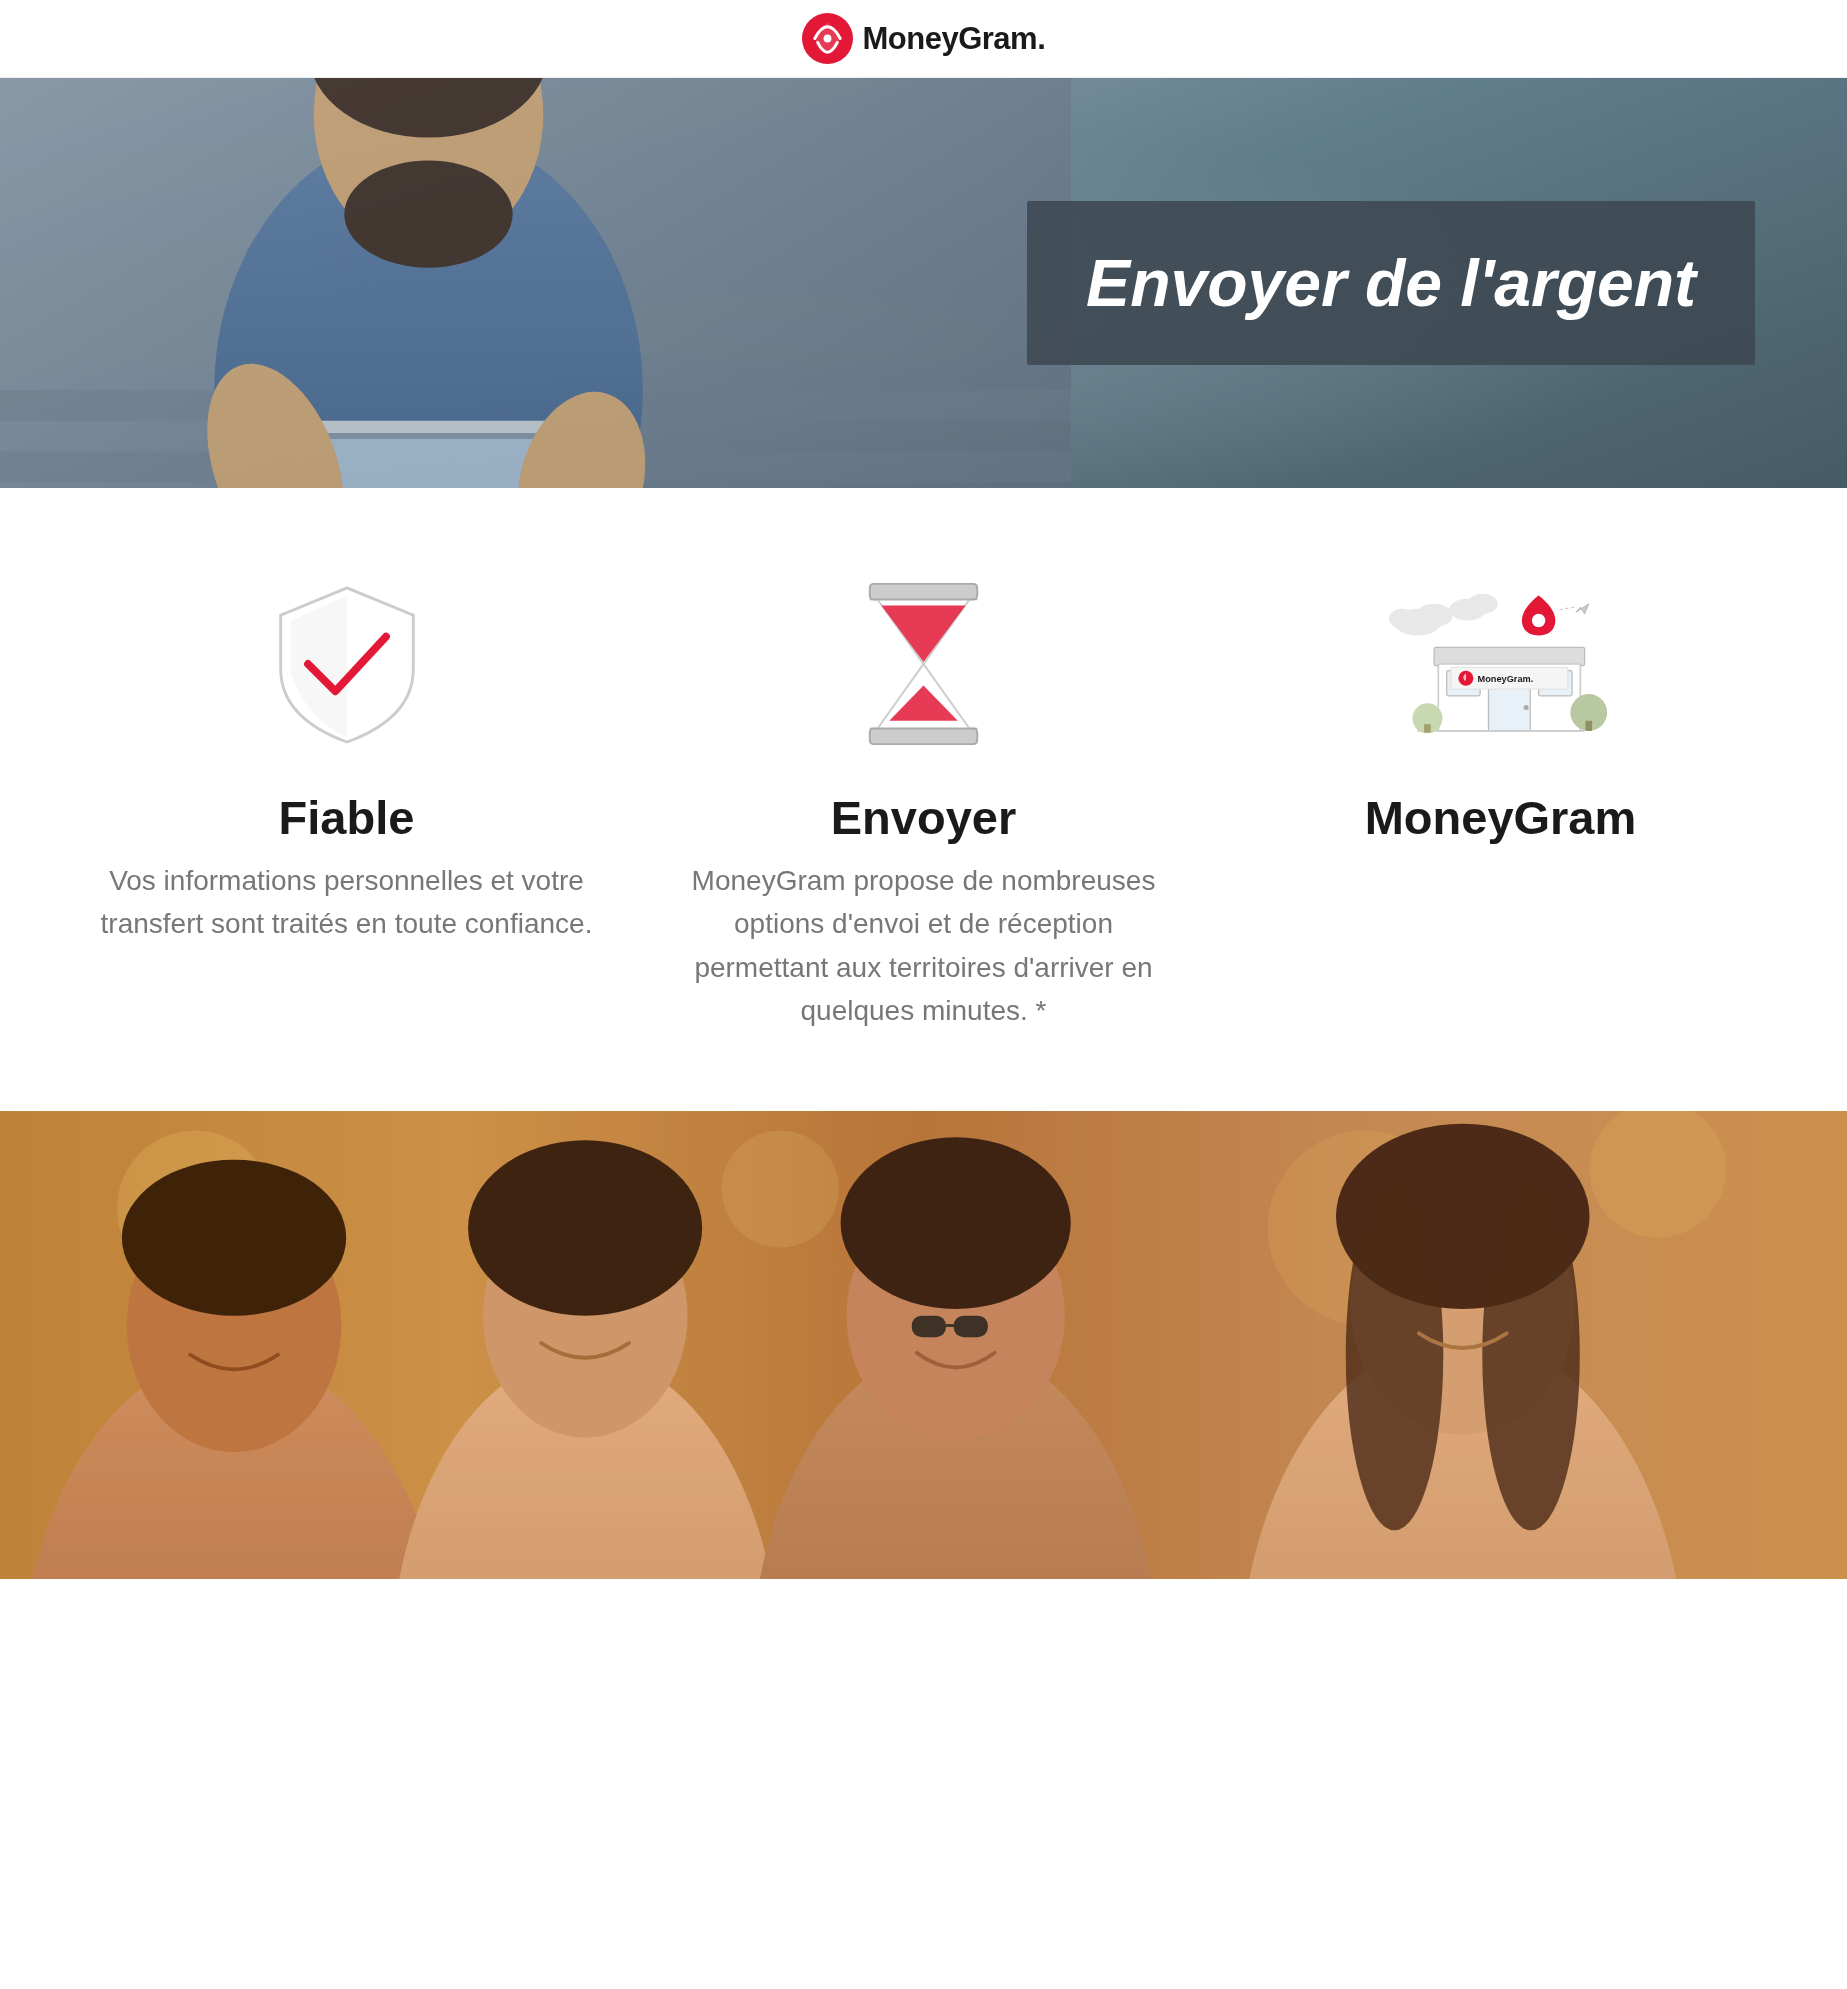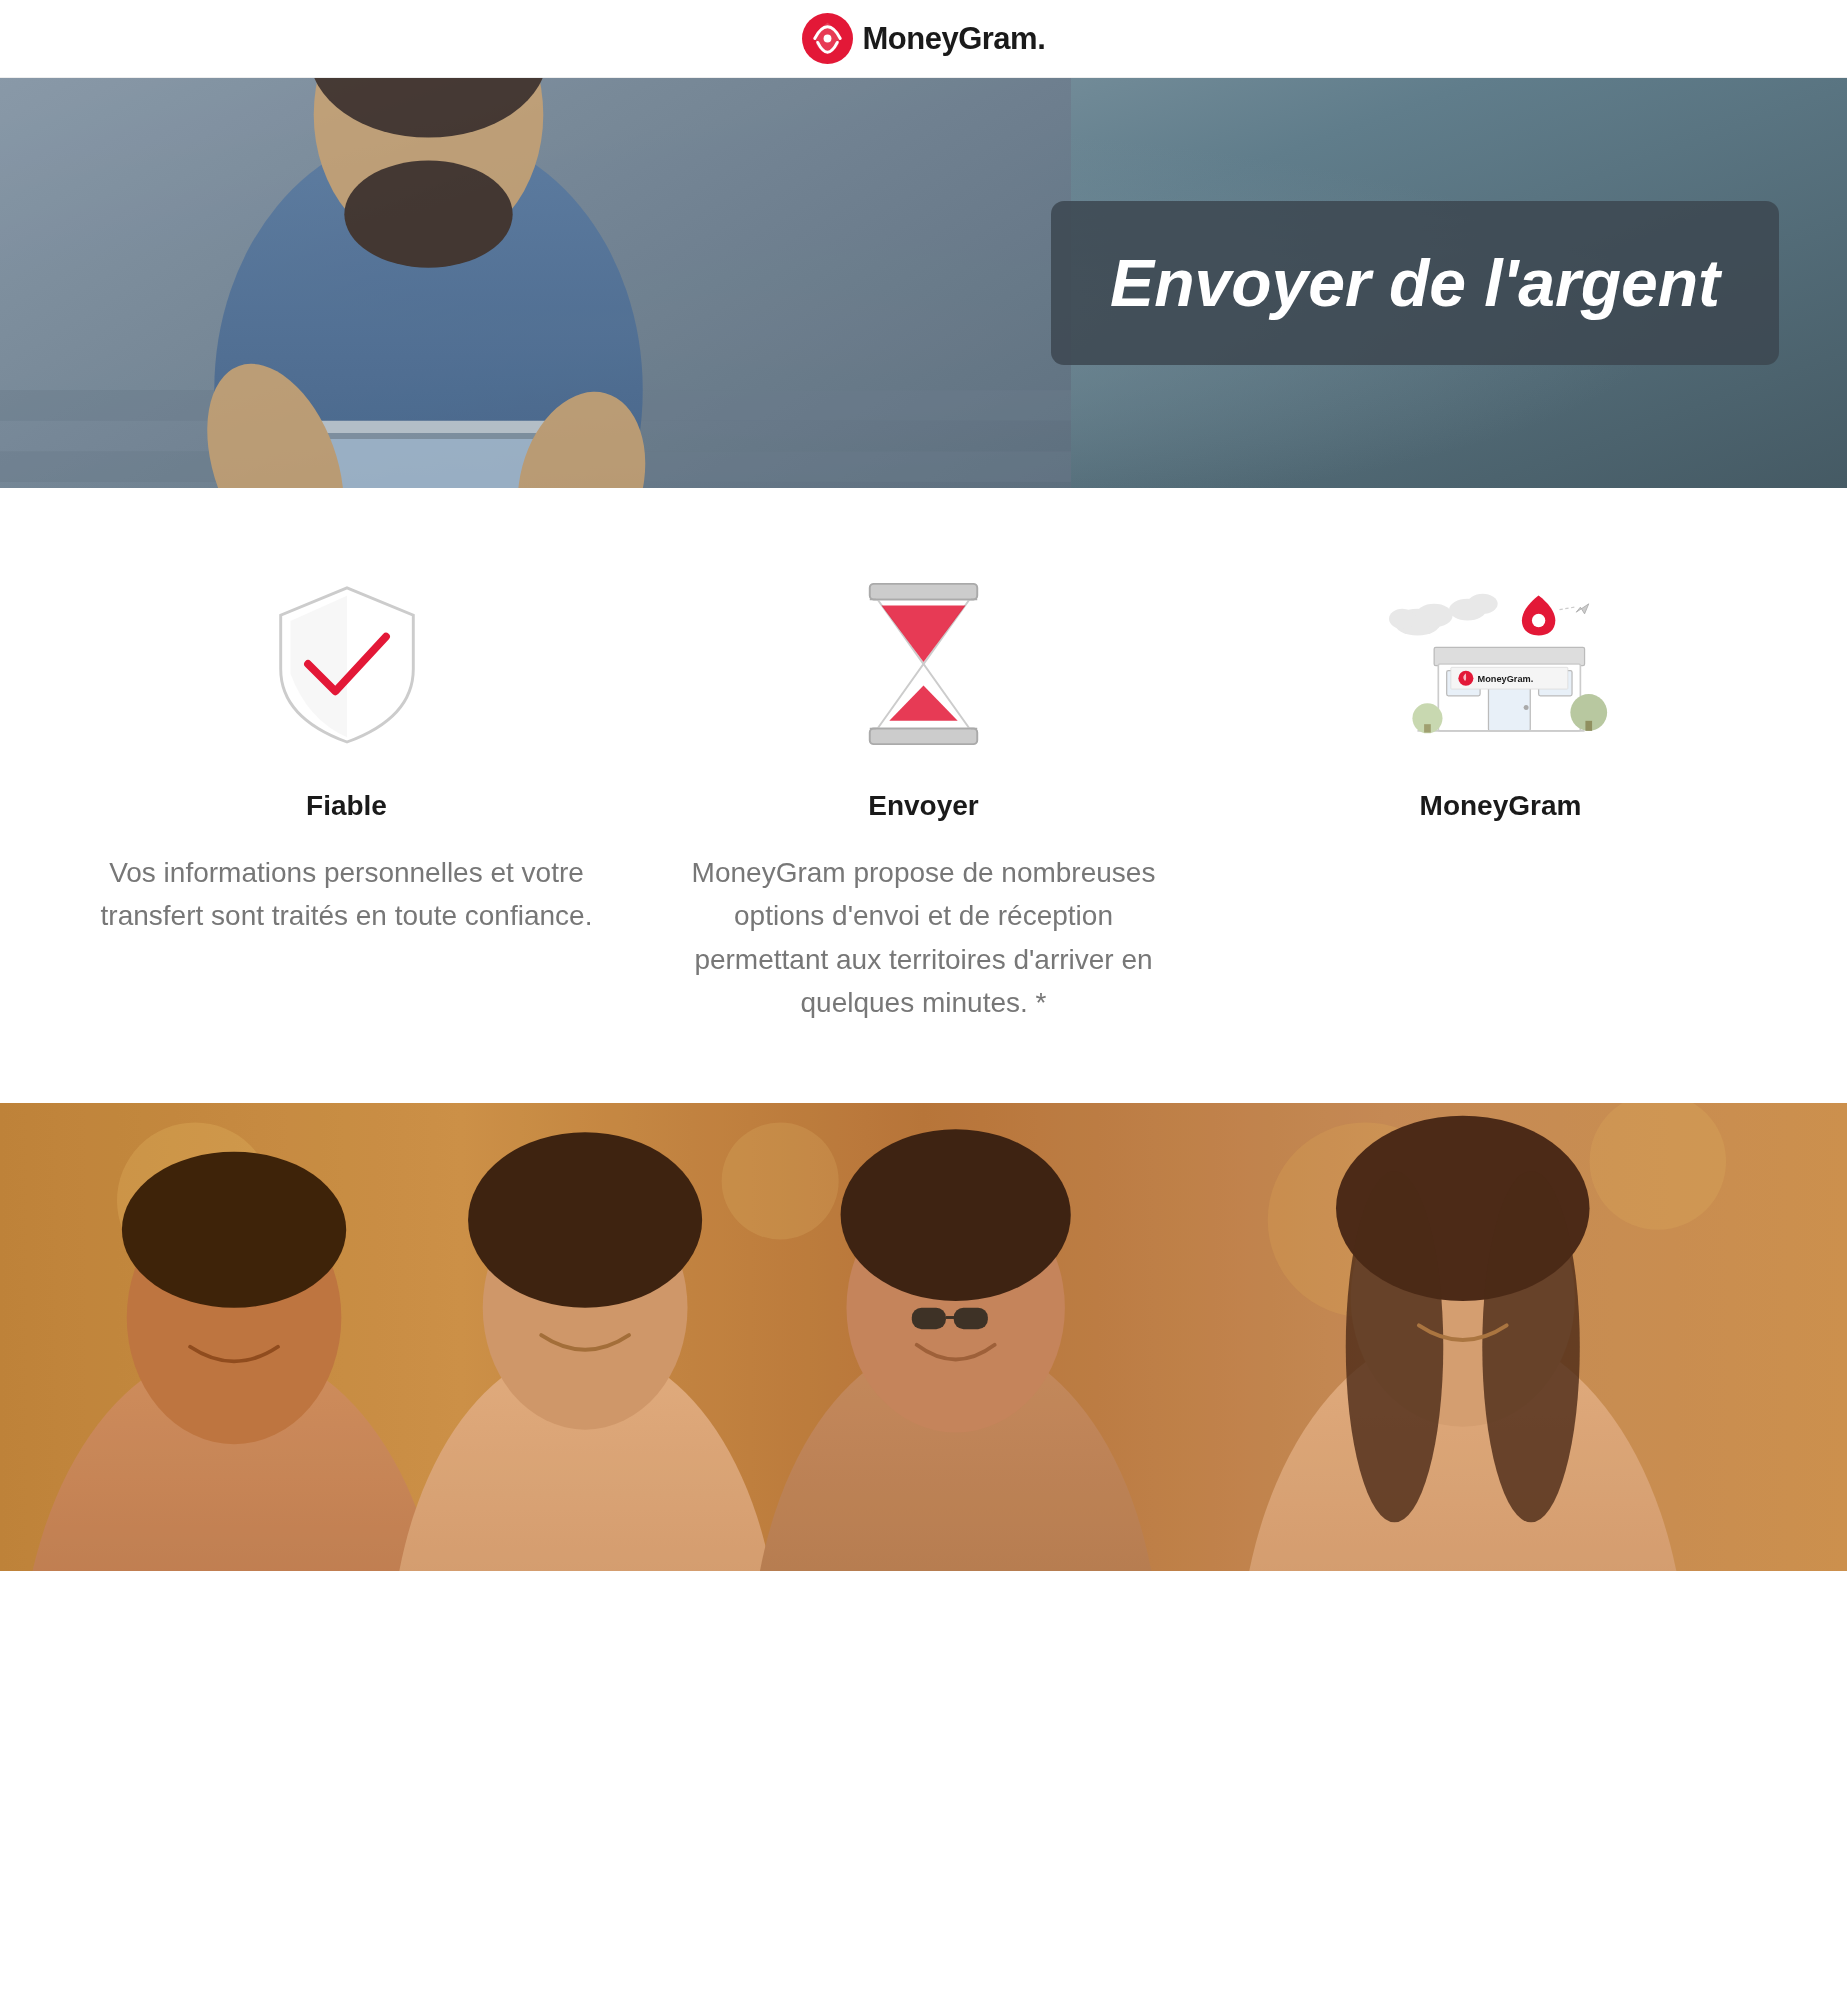--- a/index.html
+++ b/index.html
@@ -53,26 +53,26 @@
     .hero-bg {
       position: absolute;
       inset: 0;
       background: 
         radial-gradient(ellipse at 35% 60%, rgba(120,144,156,0.9) 0%, transparent 60%),
         linear-gradient(160deg, #9eaeb8 0%, #607d8b 50%, #455a64 100%);
     }
 
     .hero-overlay-box {
       position: absolute;
-      right: 68px;
+      right: 92px;
       top: 50%;
       transform: translateY(-50%);
       background: rgba(60, 70, 80, 0.85);
       padding: 44px 59px;
-      border-radius: 13px;
+      border-radius: 2px;
     }
 
     .hero-title {
       font-size: 66px;
       font-weight: 900;
       color: #ffffff;
       white-space: nowrap;
       font-style: italic;
     }
 
@@ -98,24 +98,24 @@
 
     .feature-icon-area {
       height: 195px;
       display: flex;
       align-items: center;
       justify-content: center;
       margin-bottom: 29px;
     }
 
     .feature-title {
-      font-size: 28px;
+      font-size: 47px;
       font-weight: 900;
       color: #1a1a1a;
-      margin-bottom: 29px;
+      margin-bottom: 14px;
     }
 
     .feature-desc {
       font-size: 28px;
       color: #777777;
       line-height: 1.55;
     }
 
     
     .shield-svg {

